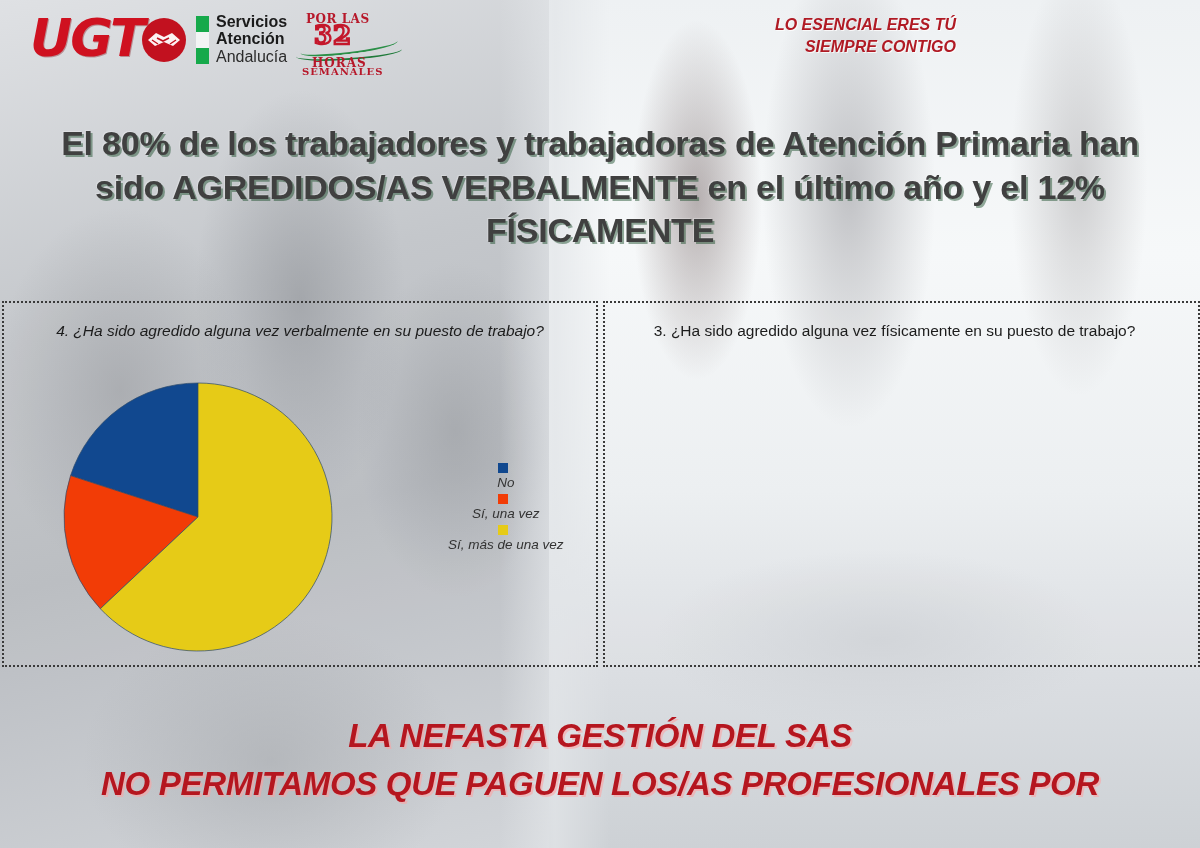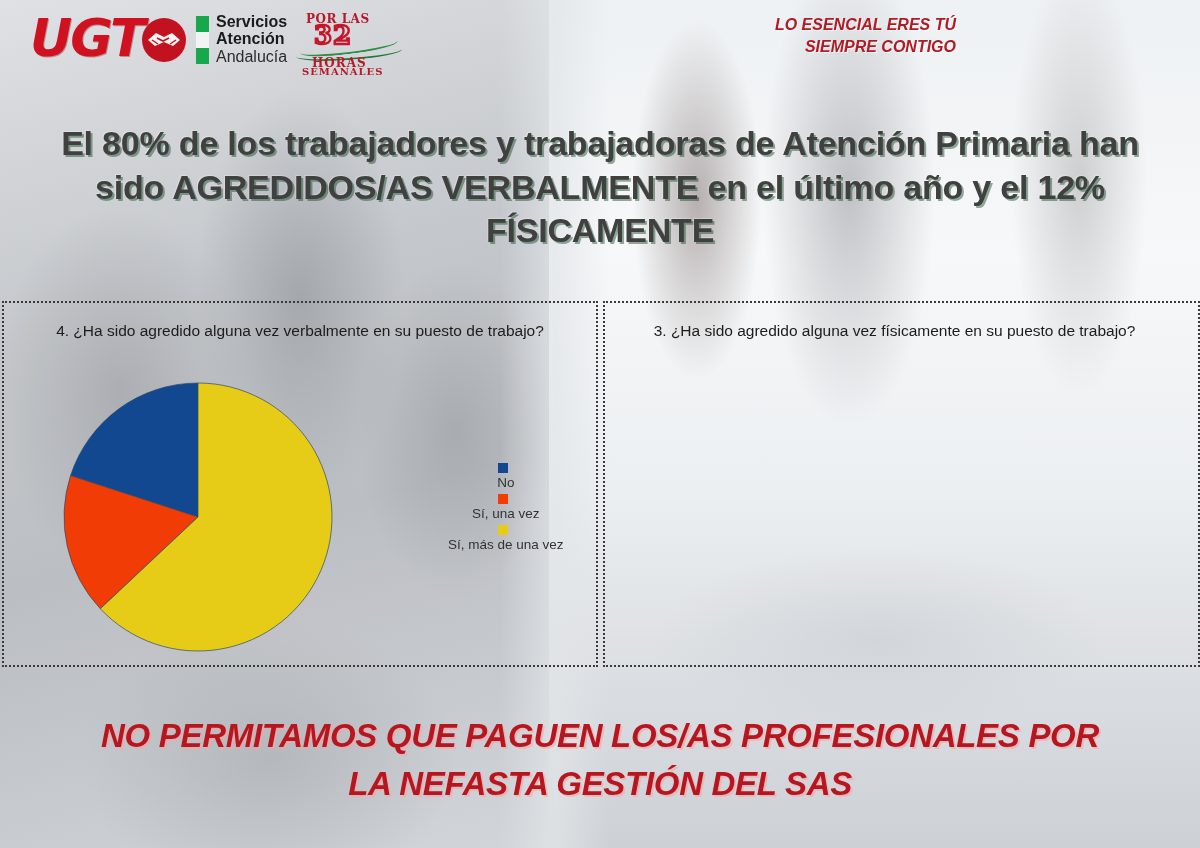--- a/index.html
+++ b/index.html
@@ -138,21 +138,21 @@
     text-shadow: 2px 2px 0 rgba(20,70,35,.45), -1px -1px 0 rgba(255,255,255,.25);
     letter-spacing: -.2px;
   }
 
   
   .panel {
     position: absolute;
     border: 2px dotted #3a3a3a;
     background: rgba(255,255,255,0.03);
   }
-  #panel-left  { left: 2px;   top: 301px; width: 596px; height: 366px; }
+  #panel-left  { left: 2px;   top: 301px; width: 596px; height: 366px; font-style: italic; }
   #panel-right { left: 603px; top: 301px; width: 597px; height: 366px; }
 
   .chart-title {
     position: absolute; top: 18px; left: 10px; right: 10px;
     text-align: center;
     font-family: "Liberation Sans", sans-serif;
     font-size: 15.5px; color: #1c1c1c; line-height: 1.35;
   }
   #panel-right .chart-title { left: 4px; right: 18px; }
 
@@ -262,17 +262,17 @@
         </div>
       </div>
   </div>
 
   <div class="panel" id="panel-right">
     <div class="chart-title">3. ¿Ha sido agredido alguna vez físicamente en su puesto de trabajo?</div>
 
   </div>
 
   <div class="bottom-text">
+    <div>LA NEFASTA GESTIÓN DEL SAS</div>
     <div>NO PERMITAMOS QUE PAGUEN LOS/AS PROFESIONALES POR</div>
-    <div>LA NEFASTA GESTIÓN DEL SAS</div>
   </div>
 
 </div>
 
 </body></html>

